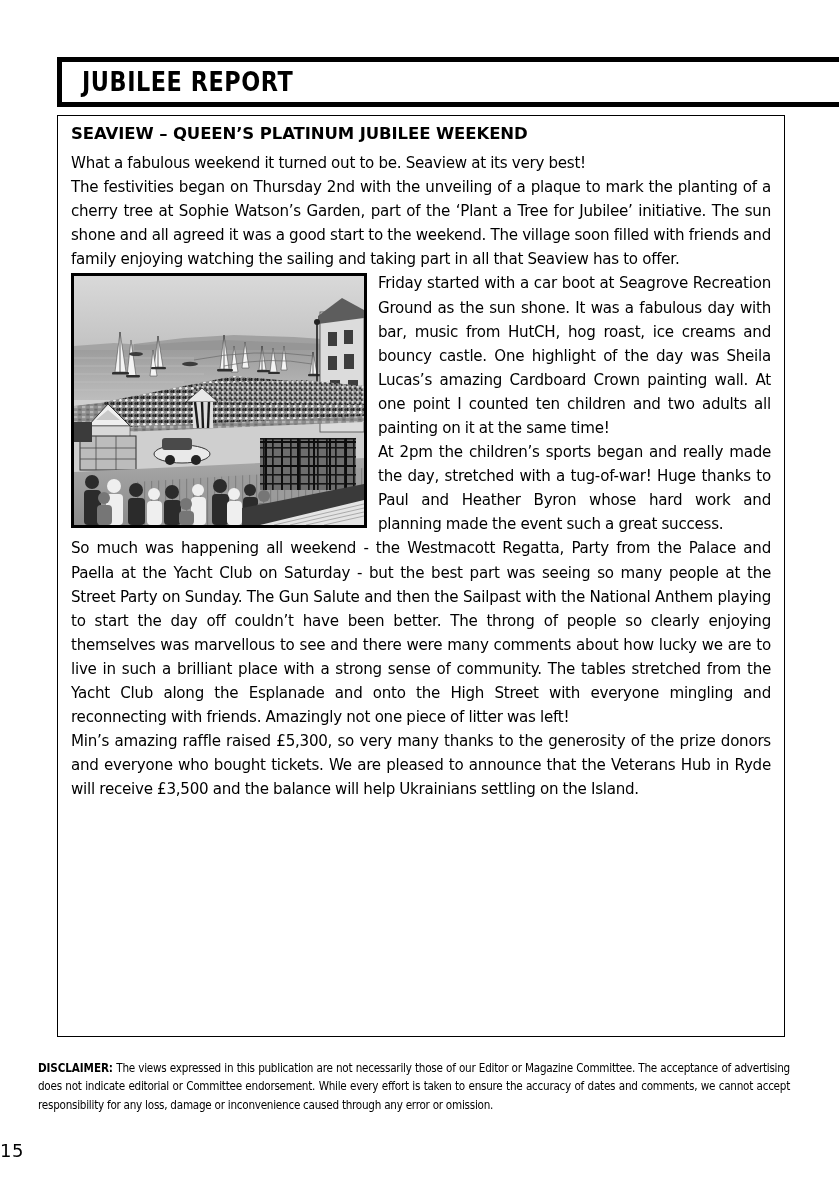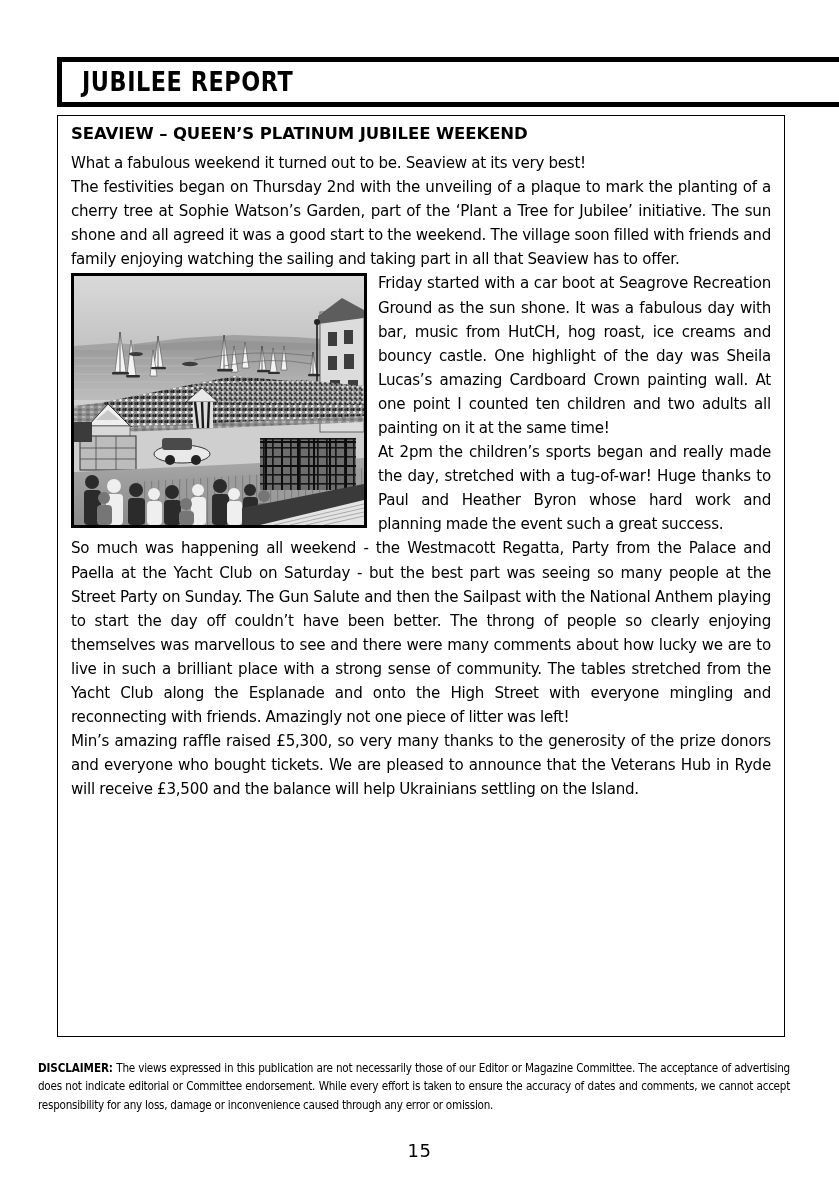--- a/index.html
+++ b/index.html
@@ -129,21 +129,20 @@
     font-weight: bold;
     letter-spacing: -0.1px;
   }
 
   
   .page-number {
     position: absolute;
     left: 0;
     top: 1140px;
     width: 839px;
-    text-align: center;
     font-family: "DejaVu Sans", "Liberation Sans", sans-serif;
     font-size: 18px;
     letter-spacing: 0.5px;
   }
 </style>
 </head>
 <body>
 
 <div class="page">
 

